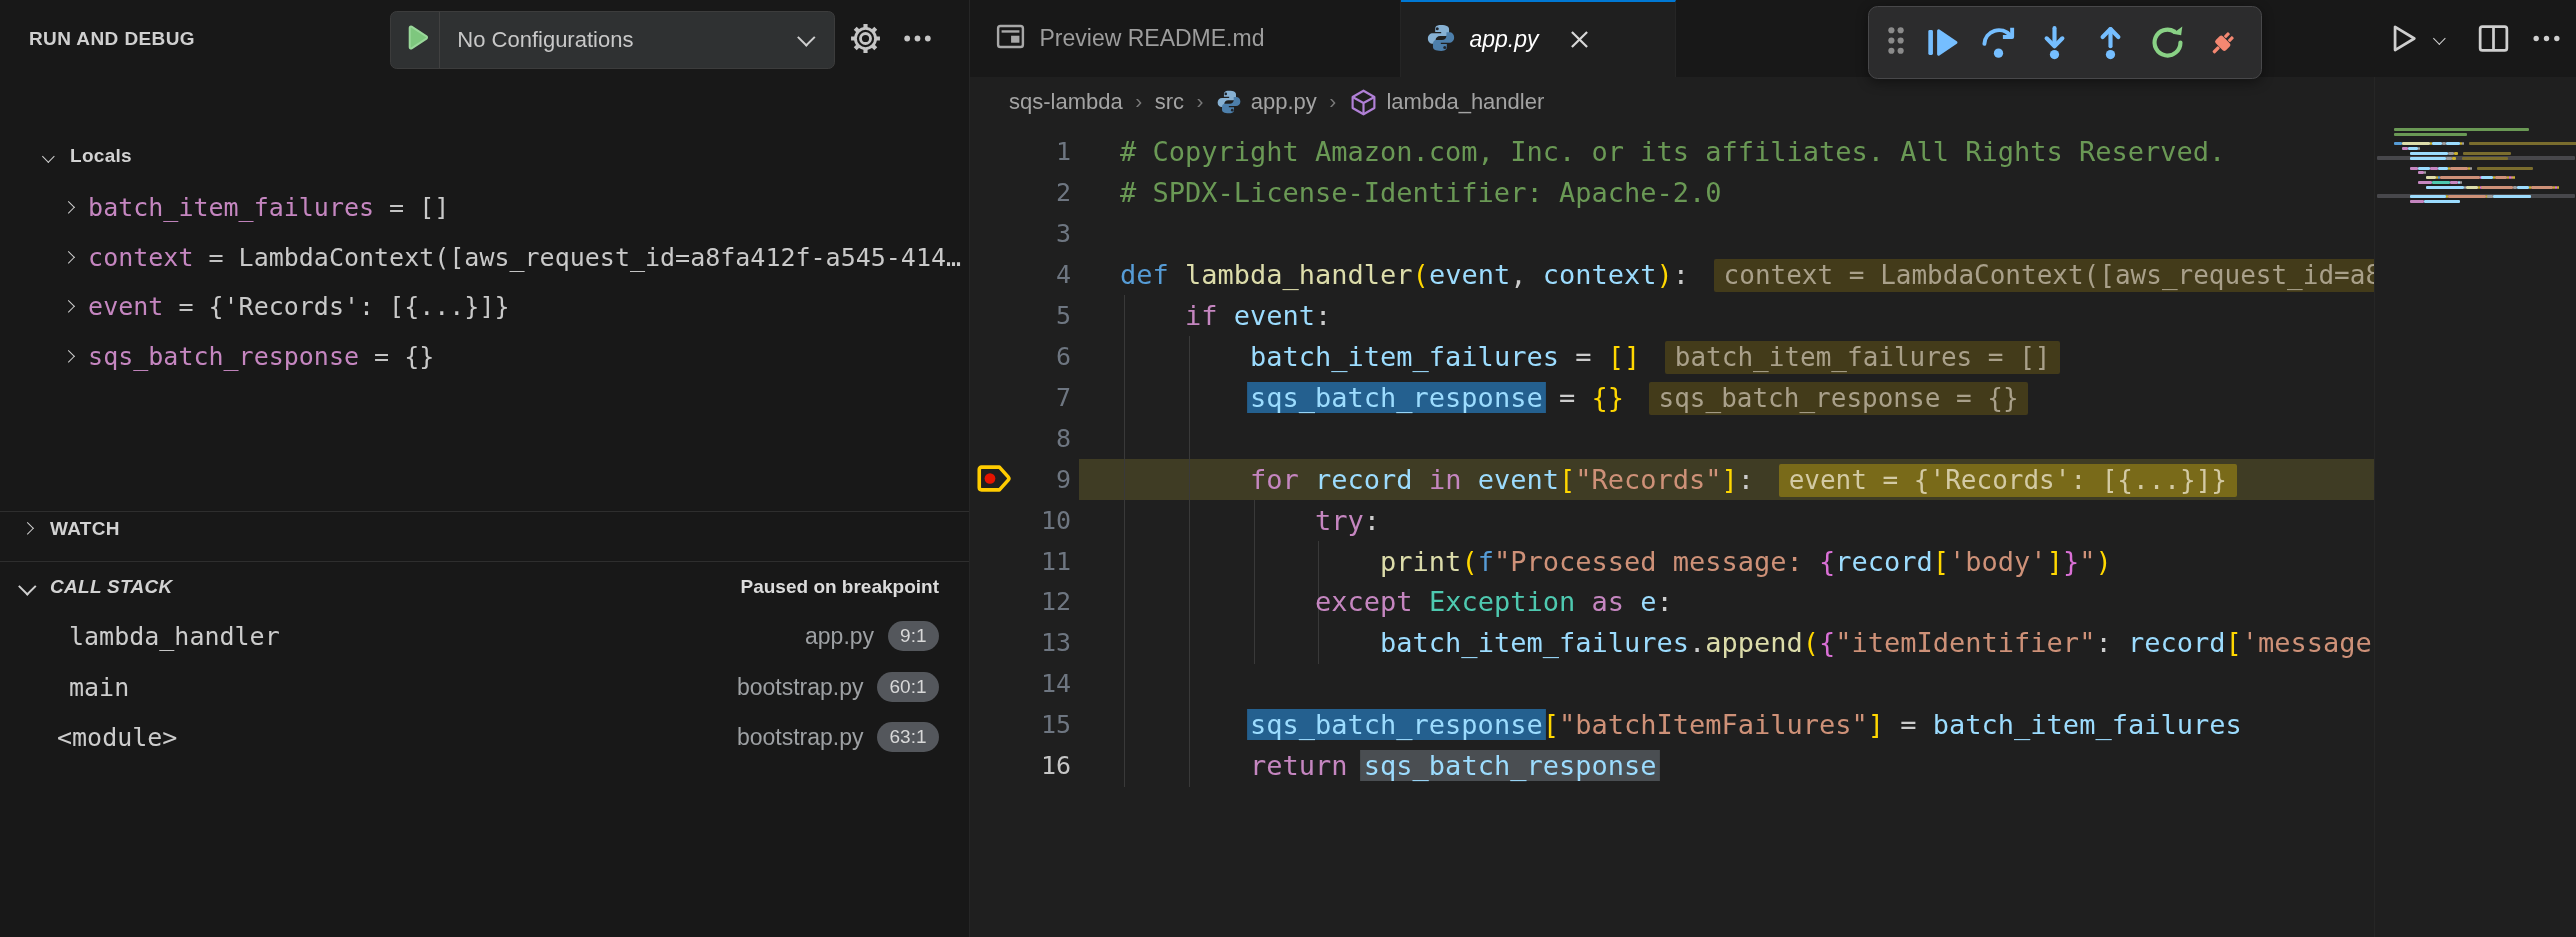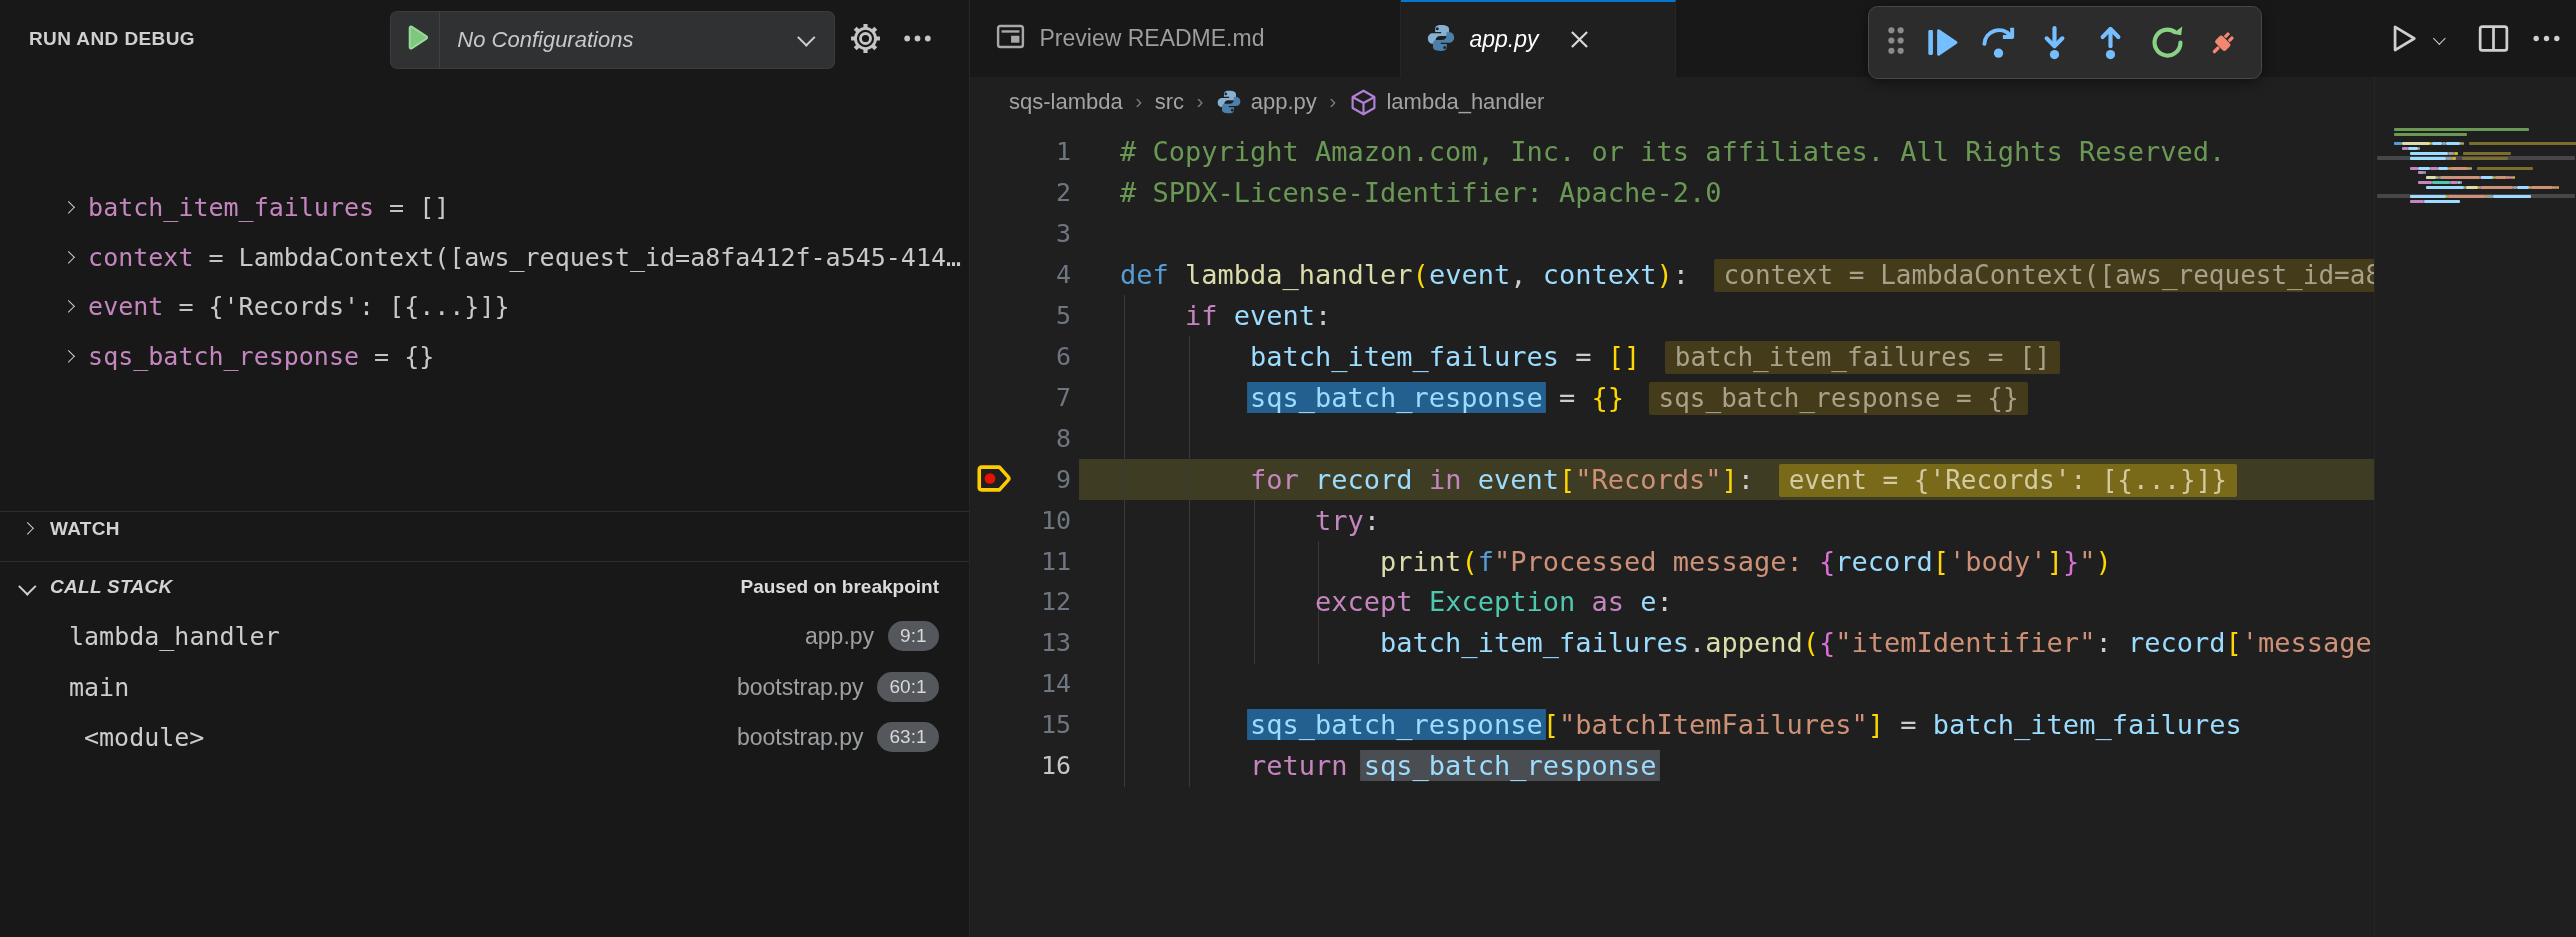--- a/index.html
+++ b/index.html
@@ -4,21 +4,21 @@
 <style>
   html,body{margin:0;padding:0;background:#111;}
   #root{position:relative;width:2576px;height:938px;background:#181818;overflow:hidden;
         font-family:"Liberation Sans",sans-serif;color:#ccc;}
   
   #sidebar{position:absolute;left:0;top:0;width:969px;height:938px;background:#181818;border-right:1px solid #262626;}
   .sb-header{position:absolute;left:0;top:0;width:100%;height:77px;}
   #sb-title{position:absolute;left:29px;top:0;height:77px;display:flex;align-items:center;
             font-size:19px;font-weight:700;letter-spacing:0.4px;color:#cfcfcf;}
   #cfg-dd{position:absolute;left:390px;top:10.6px;width:443px;height:56px;background:#2f3132;border:1px solid #3c3c3c;
-          border-radius:6.7px;display:flex;align-items:center;font-style:italic;}
+          border-radius:6.7px;display:flex;align-items:center;}
   .cfg-play{width:48px;height:100%;display:flex;align-items:center;justify-content:center;border-right:1px solid #414141;}
   .cfg-label{flex:1;padding-left:17.3px;font-size:22px;color:#c8c8c8;white-space:nowrap;overflow:hidden;}
   .chev{display:inline-block;width:10.6px;height:10.6px;border-right:2.3px solid #cfcfcf;border-bottom:2.3px solid #cfcfcf;}
   .chev.down{transform:rotate(45deg);}
   .chev.right{transform:rotate(-45deg);}
   .chev.small{width:7.7px;height:7.7px;border-width:1.8px;}
   .cfg-chev{margin-right:21px;margin-top:-3.9px;}
   .hdr-ic{position:absolute;top:0;height:77px;display:flex;align-items:center;justify-content:center;}
   
   .row{position:absolute;left:0;width:100%;height:42px;display:flex;align-items:center;white-space:nowrap;}
@@ -102,20 +102,24 @@
       </div>
       <div class="hdr-ic" style="left:895px;width:44px;">
         <svg width="33" height="33" viewBox="0 0 16 16" fill="#c5c5c5">
             <circle cx="3" cy="8" r="1.4"></circle>
             <circle cx="8" cy="8" r="1.4"></circle>
             <circle cx="13" cy="8" r="1.4"></circle>
           </svg>
       </div>
     </div>
 
+    <div class="row" style="top:135px;">
+      <span class="chev down small" style="margin-left:44px;"></span>
+      <span class="sect-label" style="margin-left:17.3px;">Locals</span>
+    </div>
     <div id="locals-items">
         <div class="row" style="top:186px;">
       <span class="chev right small" style="margin-left:64px;"></span>
       <span class="tree-mono" style="margin-left:15.4px;"><span class="var-name">batch_item_failures</span><span class="var-eq"> = </span><span class="var-val">[]</span></span>
     </div>
         <div class="row" style="top:236px;">
       <span class="chev right small" style="margin-left:64px;"></span>
       <span class="tree-mono" style="margin-left:15.4px;"><span class="var-name">context</span><span class="var-eq"> = </span><span class="var-val">LambdaContext([aws_request_id=a8fa412f-a545-414…</span></span>
     </div>
         <div class="row" style="top:285px;">
@@ -148,21 +152,21 @@
       </span>
     </div>
         <div class="row" style="top:666px;">
       <span class="frame-name" style="margin-left:69px;">main</span>
       <span class="frame-right">
         <span class="frame-file">bootstrap.py</span>
         <span class="badge">60:1</span>
       </span>
     </div>
         <div class="row" style="top:716px;">
-      <span class="frame-name" style="margin-left:84px;">&lt;module&gt;</span>
+      <span class="frame-name" style="margin-left:57px;">&lt;module&gt;</span>
       <span class="frame-right">
         <span class="frame-file">bootstrap.py</span>
         <span class="badge">63:1</span>
       </span>
     </div>
       </div>
   </aside>
 
   <main id="editor">
     <div id="tabbar">

